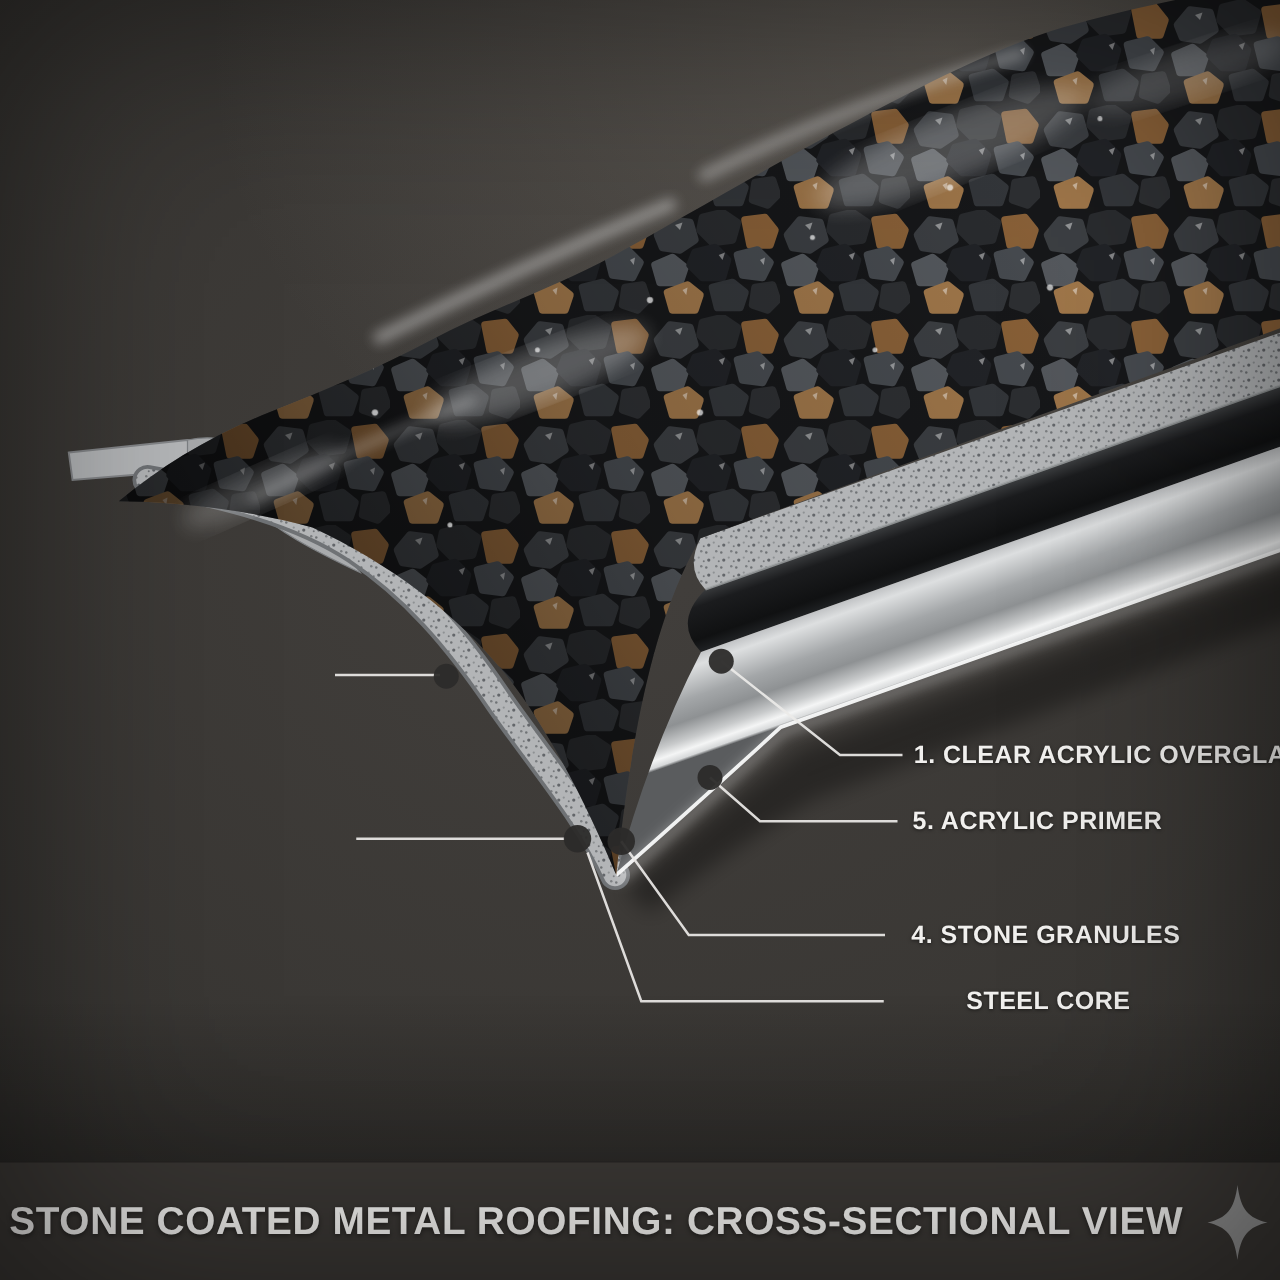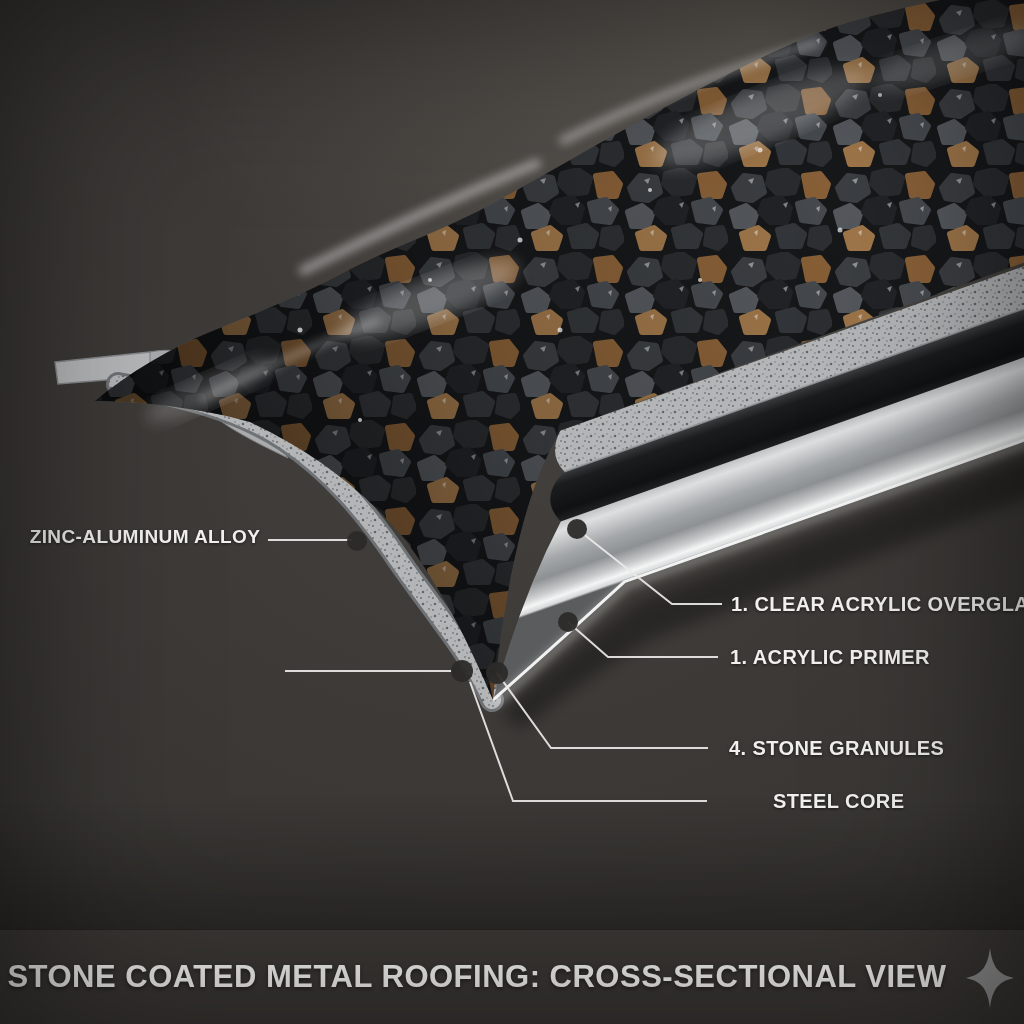--- a/index.html
+++ b/index.html
@@ -190,24 +190,23 @@
     <g fill="#2c2b2a" opacity="0.95">
       <circle cx="357" cy="541" r="10"></circle>
       <circle cx="462" cy="671" r="11"></circle>
       <circle cx="497" cy="673" r="11"></circle>
       <circle cx="577" cy="529" r="10"></circle>
       <circle cx="568" cy="622" r="10"></circle>
     </g>
   </svg>
 
   <div class="lbl lbl-zinc">
-    <div>ZINC-ALUMINUM ALLOY</div>
   </div>
   <div class="lbl lbl-overglaze">1. CLEAR ACRYLIC OVERGLAZE</div>
-  <div class="lbl lbl-primer3">1. ACRYLIC PRIMER</div>
+  <div class="lbl lbl-primer3">5. ACRYLIC PRIMER</div>
   <div class="lbl lbl-granules">4. STONE GRANULES</div>
   <div class="lbl lbl-steel">STEEL CORE</div>
 
   <div class="footer-bar">
     <div class="footer-title">STONE COATED METAL ROOFING: CROSS-SECTIONAL VIEW</div>
     <svg class="sparkle" width="54" height="62" viewBox="-27 -31 54 62" aria-hidden="true">
       <path d="M 0,-30 C 2.5,-10 9,-3.5 24,0 C 9,3.5 2.5,10 0,30 C -2.5,10 -9,3.5 -24,0 C -9,-3.5 -2.5,-10 0,-30 Z" fill="#929292"></path>
     </svg>
   </div>
 

